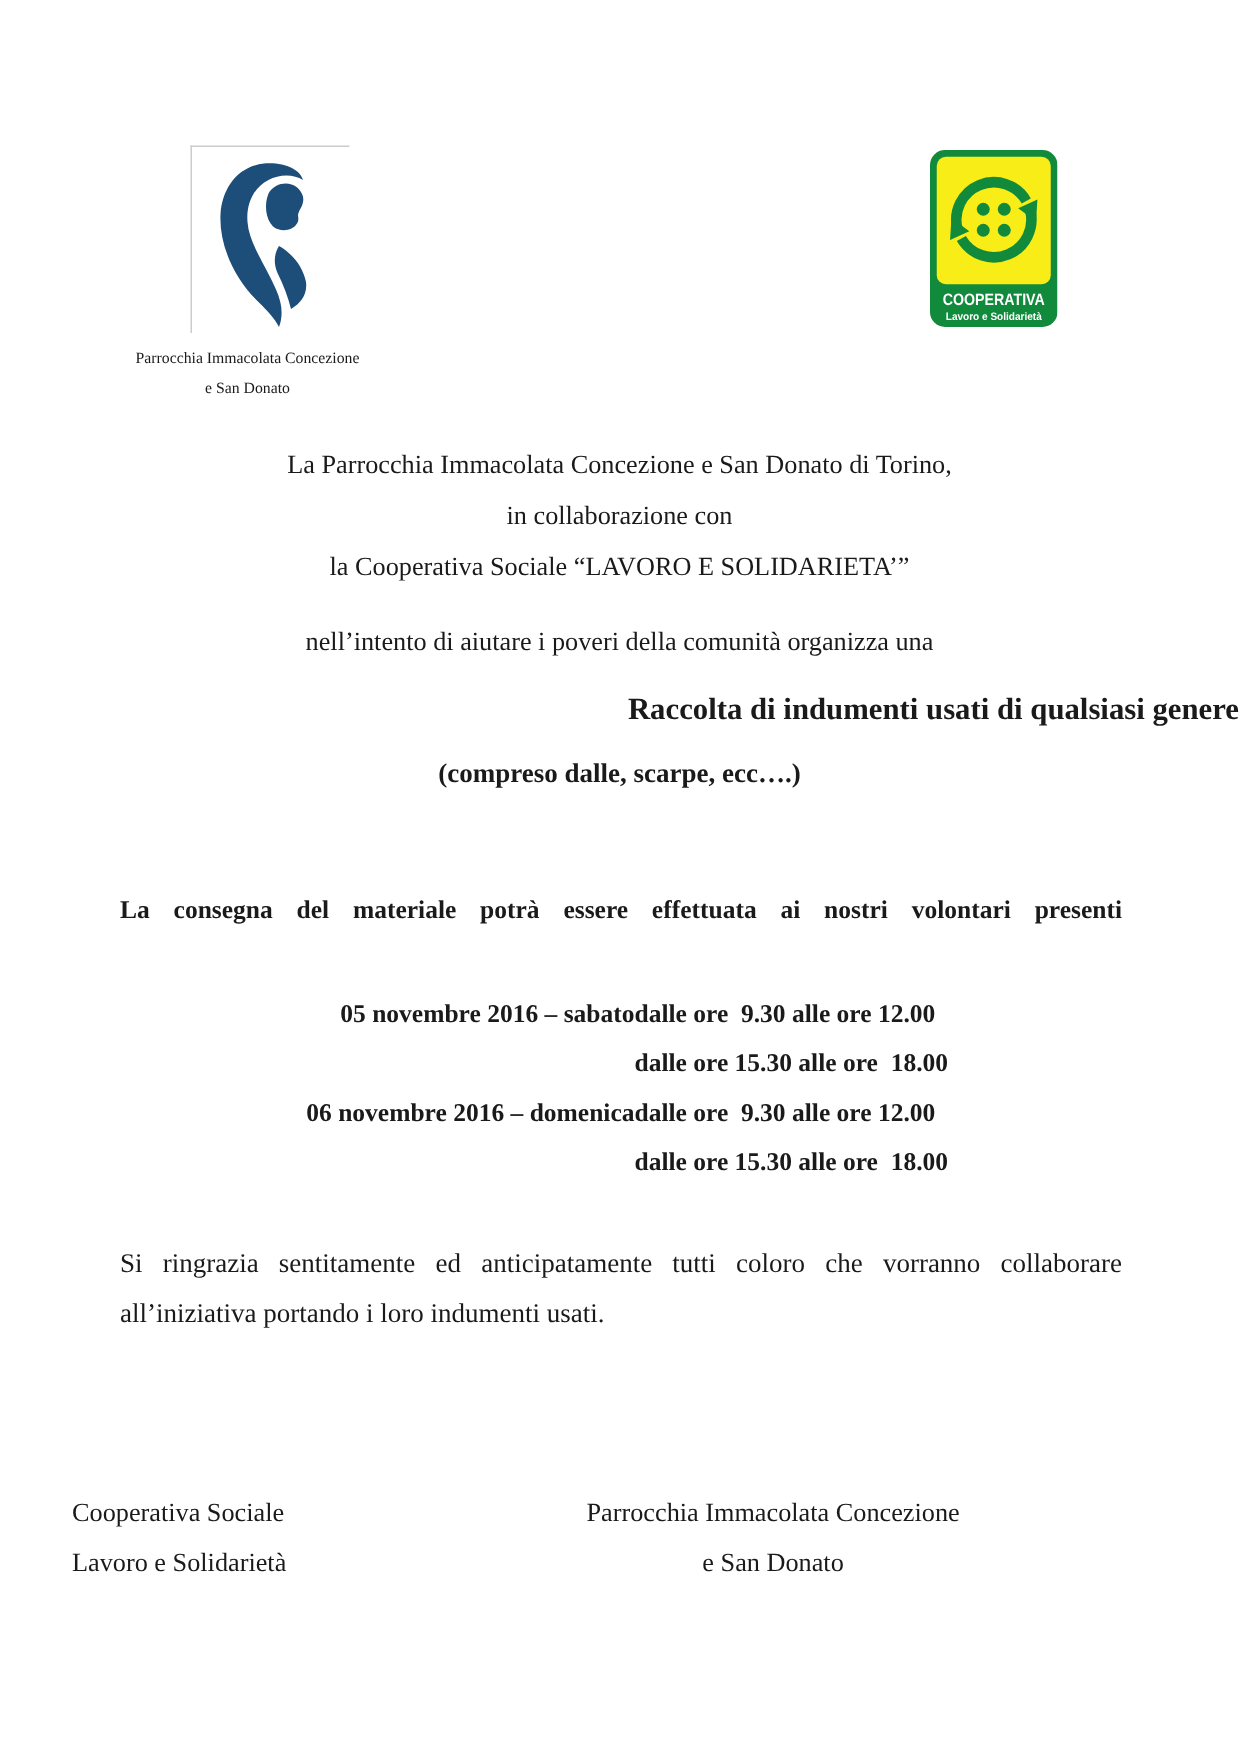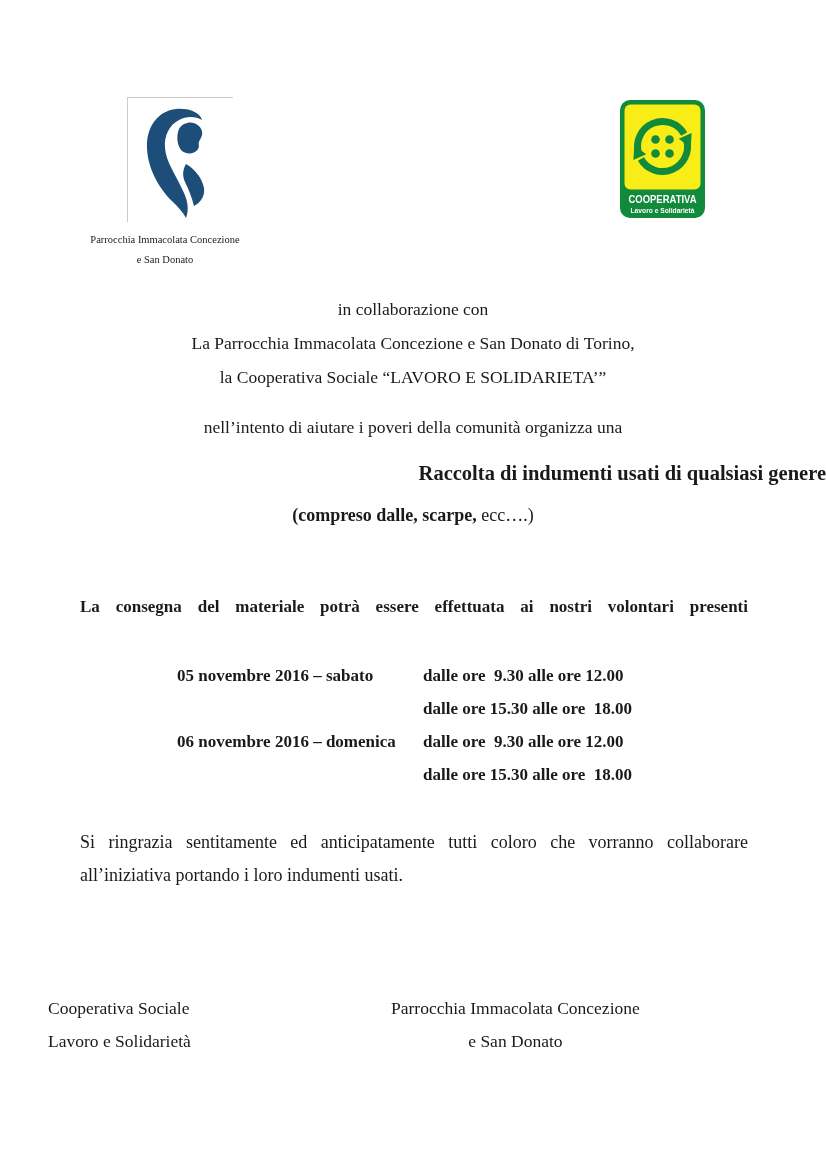--- a/index.html
+++ b/index.html
@@ -64,21 +64,21 @@
     white-space:nowrap;
   }
   .headline-subtitle {
     margin-top:8px;
     text-align:center;
     font-size:18px;
     line-height:34px;
     white-space:nowrap;
   }
   .subtitle-bold { font-weight:bold; }
-  .subtitle-rest { font-weight:normal; white-space:pre;text-align:right; }
+  .subtitle-rest { font-weight:bold; white-space:pre;text-align:right; }
   
   .delivery {
     margin:58px 78px 0 80px;
     font-size:17px;
     font-weight:bold;
     line-height:33px;
   }
   .stretch-line {
     white-space:nowrap;
     text-align:justify;
@@ -86,21 +86,21 @@
   }
   .plain-line { white-space:pre; }
   
   .schedule {
     margin-top:36px;
     margin-left:177px;
     font-size:17px;
     font-weight:bold;
     line-height:33px;
   }
-  .schedule-row { display:flex; }
+  .schedule-row { display:flex;text-align:right; }
   .schedule-date { width:246px; white-space:pre; }
   .schedule-time { white-space:pre; }
   
   .thanks {
     margin:35px 78px 0 80px;
     font-size:18px;
     font-weight:normal;
     line-height:33px;
   }
   
@@ -153,22 +153,22 @@
           <circle cx="35.5" cy="53.5" r="4.3" fill="#118a3c"></circle>
           <circle cx="49.5" cy="53.5" r="4.3" fill="#118a3c"></circle>
         </g>
         <text class="coop-logo-text" x="42.5" y="103" font-size="11" fill="#ffffff" text-anchor="middle" textLength="68" lengthAdjust="spacingAndGlyphs">COOPERATIVA</text>
         <text class="coop-logo-text" x="42.5" y="113" font-size="7.2" fill="#ffffff" text-anchor="middle" textLength="64" lengthAdjust="spacingAndGlyphs">Lavoro e Solidarietà</text>
       </svg>
     </div>
   </div>
 
   <div class="intro">
+    <div class="intro-line">La Parrocchia Immacolata Concezione e San Donato di Torino,</div>
     <div class="intro-line">in collaborazione con</div>
-    <div class="intro-line">La Parrocchia Immacolata Concezione e San Donato di Torino,</div>
     <div class="intro-line">la Cooperativa Sociale “LAVORO E SOLIDARIETA’”</div>
     <div class="intro-line intro-line-4">nell’intento di aiutare i poveri della comunità organizza una</div>
   </div>
 
   <div class="headline-title">Raccolta di indumenti usati di qualsiasi genere</div>
   <div class="headline-subtitle">
     <span class="subtitle-bold">(compreso dalle, scarpe,</span><span class="subtitle-rest"> ecc….)</span>
   </div>
 
   <div class="delivery">

